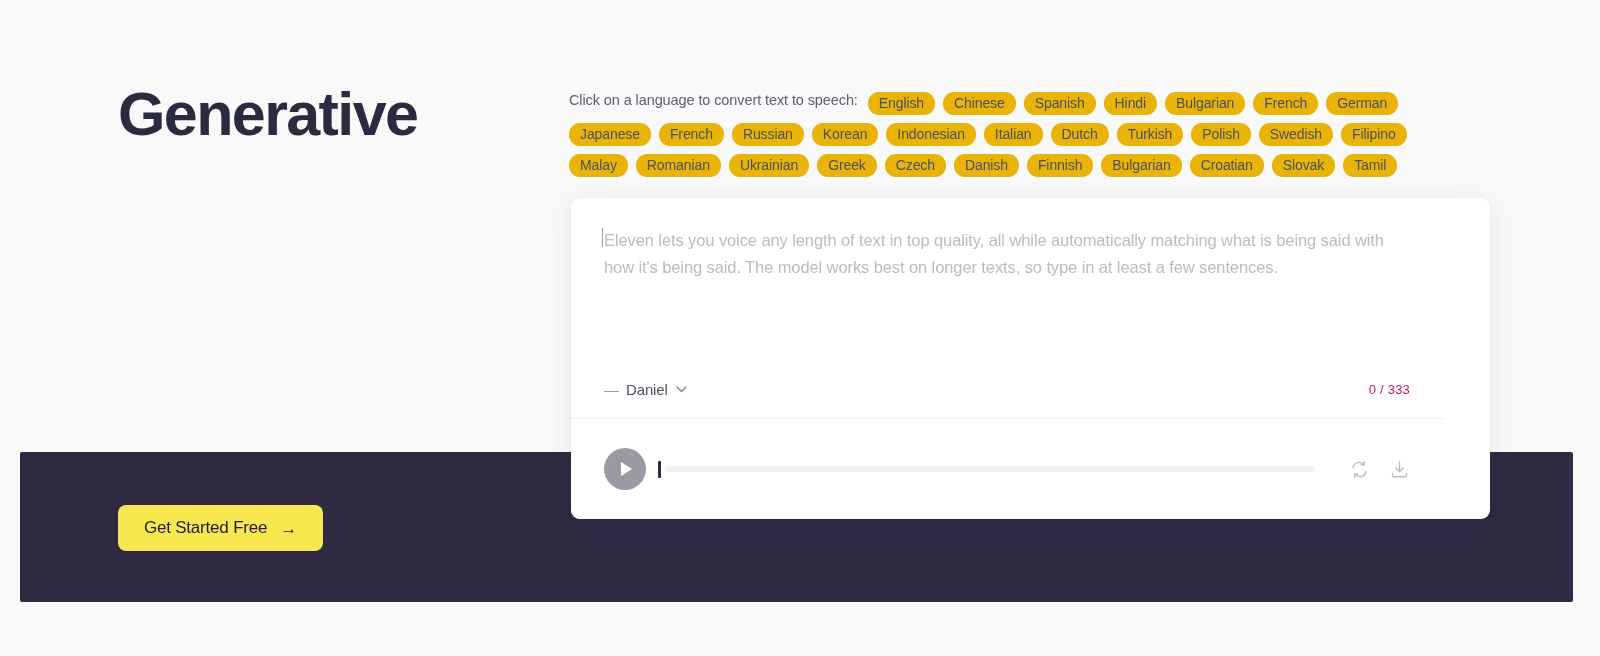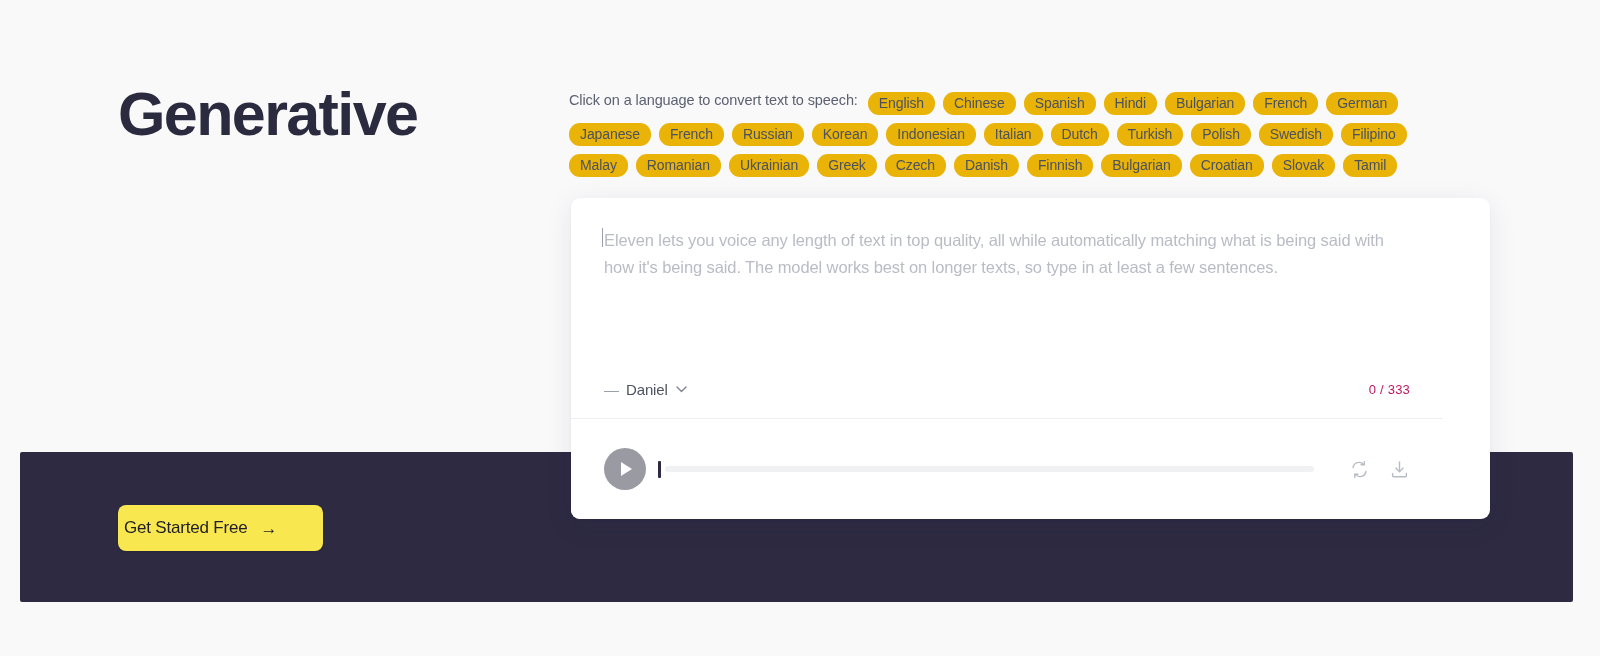--- a/index.html
+++ b/index.html
@@ -64,21 +64,21 @@
     background: #f9e74f;
     border: none;
     border-radius: 8px;
     color: #1d1d2b;
     font-family: "Liberation Sans", sans-serif;
     font-size: 17px;
     letter-spacing: -0.2px;
     cursor: pointer;
     display: flex;
     align-items: center;
-    justify-content: flex-start;
+    justify-content: center;
     gap: 13px;
     box-shadow: 0 1px 2px rgba(0,0,0,.15);
   }
   #cta-arrow {
     font-size: 17px;
     line-height: 1;
     display: inline-block;
   }
 
   

